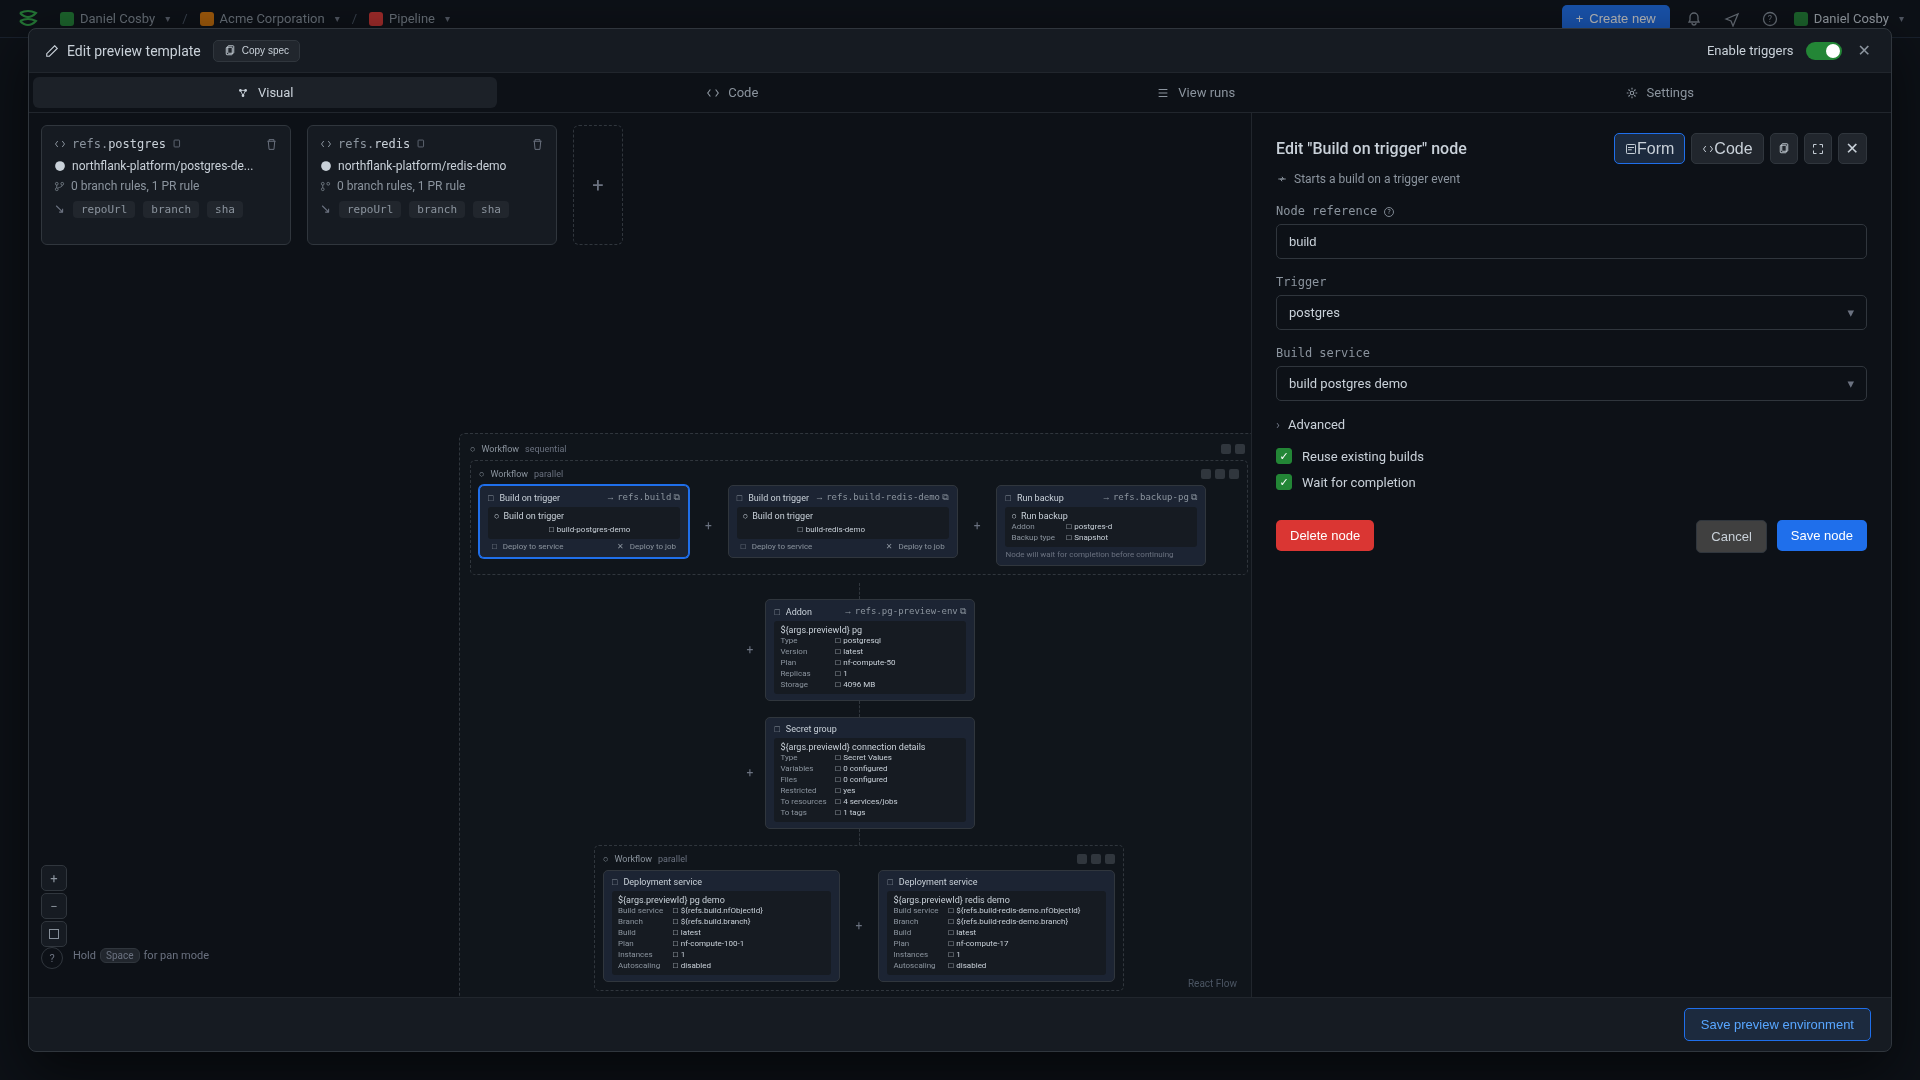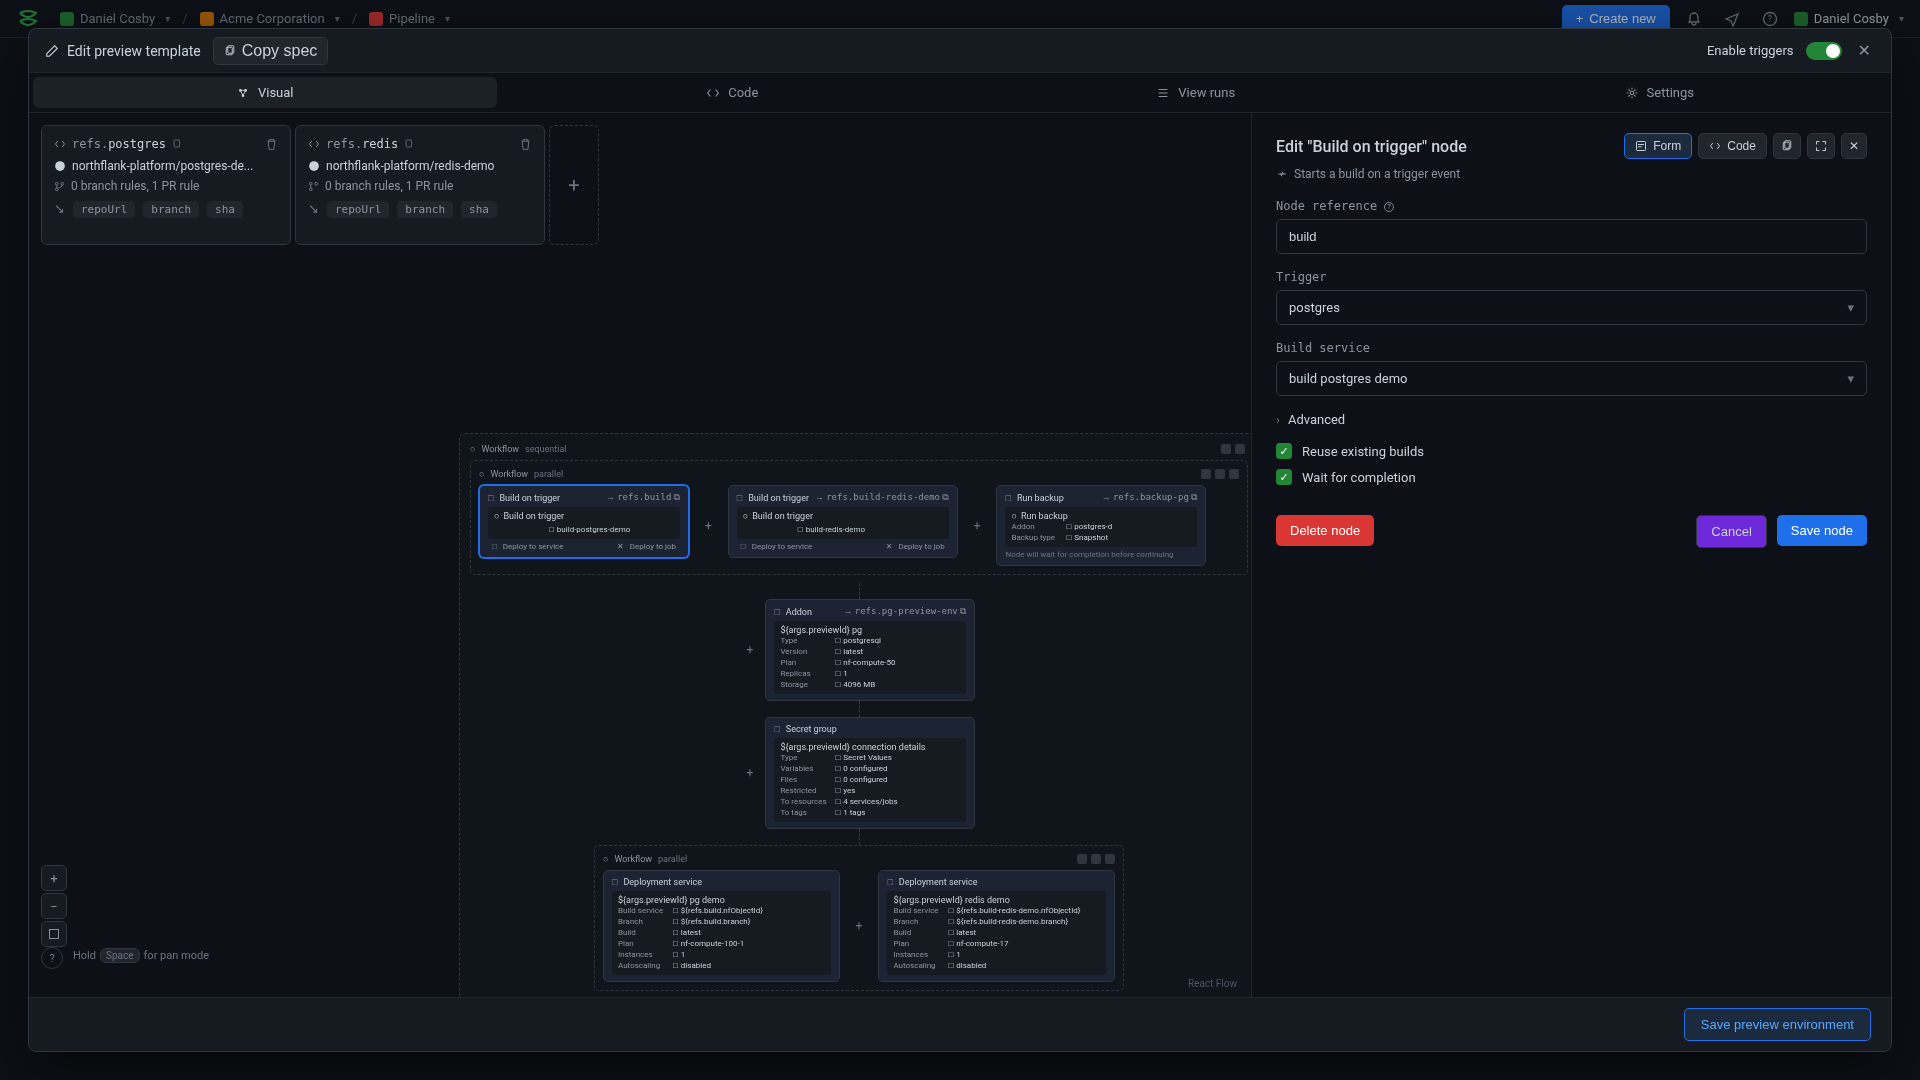--- a/index.html
+++ b/index.html
@@ -72,21 +72,21 @@
   margin-left: 12px;
   background: #21262d;
   border: 1px solid #30363d;
   color: #c9d1d9;
   padding: 4px 10px;
   border-radius: 5px;
   display: flex;
   align-items: center;
   gap: 6px;
   cursor: pointer;
-  font-size: 16px;
+  font-size: 10px;
 }
 .modal-header-right { margin-left: auto; display: flex; align-items: center; gap: 12px; }
 .toggle {
   width: 36px; height: 18px;
   background: #238636;
   border-radius: 9px;
   position: relative;
   cursor: pointer;
 }
 .toggle::after {
@@ -121,21 +121,21 @@
 .canvas-area {
   flex: 1;
   position: relative;
   background: #0d1117;
   overflow: hidden;
 }
 .refs-bar {
   position: absolute;
   top: 12px; left: 12px;
   display: flex;
-  gap: 4px;
+  gap: 16px;
 }
 .ref-card {
   width: 250px;
   background: #161b22;
   border: 1px solid #30363d;
   border-radius: 6px;
   padding: 10px 12px;
 }
 .ref-header { display: flex; align-items: center; gap: 6px; margin-bottom: 8px; }
 .ref-header .mono { font-family: 'SF Mono', Monaco, monospace; font-size: 12px; color: #8b949e; }
@@ -248,23 +248,23 @@
 .panel-title { font-size: 16px; color: #c9d1d9; font-weight: 500; }
 .panel-head-actions { margin-left: auto; display: flex; gap: 6px; }
 .panel-btn {
   background: #21262d;
   border: 1px solid #30363d;
   color: #c9d1d9;
   padding: 5px 10px;
   border-radius: 5px;
   display: flex;
   align-items: center;
-  gap: 6px;
+  gap: 0;
   cursor: pointer;
-  font-size: 12px;
+  font-size: 16px;
 }
 .panel-btn.active { background: #1c2a3e; border-color: #1f6feb; }
 .panel-btn.icon-only { padding: 5px 7px; }
 .panel-sub { font-size: 12px; color: #8b949e; margin-bottom: 18px; display: flex; gap: 6px; align-items: center; }
 .form-label {
   font-size: 12px; color: #8b949e;
   font-family: 'SF Mono', Monaco, monospace;
   margin-bottom: 6px; display: flex; gap: 6px; align-items: flex-end;
 }
 .form-input {
@@ -301,21 +301,21 @@
   width: 16px; height: 16px;
   border: 1px solid #30363d;
   border-radius: 3px;
   display: flex;
   align-items: center;
   justify-content: center;
 }
 .checkbox.checked { background: #238636; border-color: #238636; color: white; font-size: 11px; }
 .action-row { display: flex; align-items: flex-start; margin-top: 20px; gap: 10px; }
 .btn-danger { background: #da3633; color: white; border: none; padding: 8px 14px; border-radius: 5px; cursor: pointer; font-size: 13px; }
-.btn-secondary { background: #6d28d9; border: 1px solid #30363d; color: #c9d1d9; padding: 8px 14px; border-radius: 5px; cursor: pointer; margin-left: auto; font-size: 13px; }
+.btn-secondary { background: #404040; border: 1px solid #30363d; color: #c9d1d9; padding: 8px 14px; border-radius: 5px; cursor: pointer; margin-left: auto; font-size: 13px; }
 .btn-primary { background: #1f6feb; color: white; border: none; padding: 8px 14px; border-radius: 5px; cursor: pointer; font-size: 13px; }
 
 .modal-footer {
   height: 54px;
   border-top: 1px solid #21262d;
   display: flex;
   align-items: center;
   justify-content: flex-end;
   padding: 0 20px;
 }

